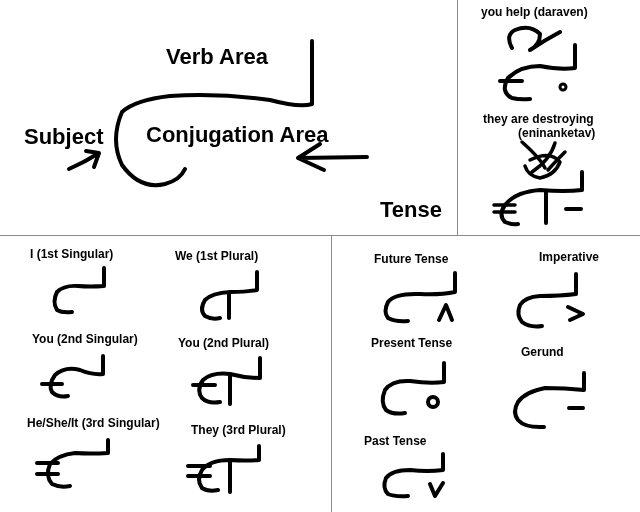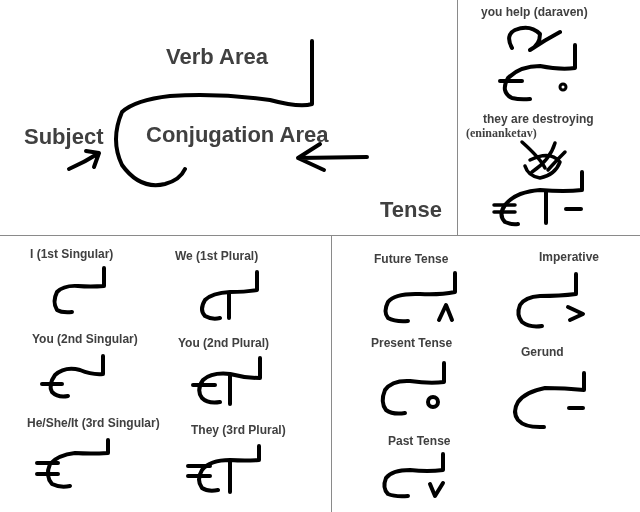--- a/index.html
+++ b/index.html
@@ -1,18 +1,18 @@
 <!DOCTYPE html>
 <html><head>
   <meta charset="utf-8">
   <style>
     html, body { margin: 0; padding: 0; background: #ffffff; }
     body { width: 640px; height: 512px; position: relative; overflow: hidden;
            font-family: "Liberation Sans", sans-serif; color: #000; }
-    .lbl { position: absolute; font-weight: bold; white-space: nowrap; color: #404040; }
+    .lbl { position: absolute; font-weight: bold; white-space: nowrap; color: #000000; }
     .big { font-size: 22px; }
     .sm { font-size: 12px; }
     .line { position: absolute; background: #8a8a8a; }
     svg.glyph { position: absolute; overflow: visible; }
     svg.glyph path, svg.glyph circle, svg.glyph line { fill: none; stroke: #000; stroke-linecap: round; stroke-linejoin: round; }
   </style>
 </head>
 <body>
 
 <div class="line" style="left:0;top:235px;width:640px;height:1px;"></div>
@@ -39,21 +39,21 @@
 <div>
   <span class="lbl sm" style="left:481px;top:5px;">you help (daraven)</span>
   <svg class="glyph" style="left:0;top:0;" width="640" height="235">
     <path d="M512 48 Q505 35 515 30 Q530 24 540 34 Q540 45 530 50 Q545 40 560 32" stroke-width="4"></path>
     <path d="M575 45 L575 68 Q560 70 540 66 Q520 66 508 78 Q500 92 512 98 Q520 100 530 99" stroke-width="4"></path>
     <path d="M500 81 L522 81" stroke-width="4"></path>
     <circle cx="563" cy="87" r="3" stroke-width="3"></circle>
   </svg>
 
   <span class="lbl sm" style="left:483px;top:112px;">they are destroying</span>
-  <span class="lbl sm" style="left:466px;top:126px;font-family:Liberation Serif, serif;">(eninanketav)</span>
+  <span class="lbl sm" style="left:518px;top:126px;">(eninanketav)</span>
   <svg class="glyph" style="left:0;top:0;" width="640" height="235">
     <path d="M522 142 Q540 158 545 168 M555 143 Q550 160 532 172 M530 160 Q550 150 560 162 Q555 175 540 178 Q528 176 525 166 M565 152 Q555 162 548 170" stroke-width="3.5"></path>
     <path d="M582 172 L582 190 Q565 192 540 190 Q515 192 505 205 Q498 215 505 222 Q512 225 518 224" stroke-width="4"></path>
     <path d="M494 205 L515 205 M494 212 L515 212" stroke-width="3.5"></path>
     <path d="M546 192 L546 223" stroke-width="4"></path>
     <path d="M566 209 L581 209" stroke-width="4"></path>
   </svg>
 </div>
 
 <div>
@@ -113,18 +113,18 @@
     <path d="M444 363 L444 382 Q430 384 410 381 Q392 380 385 390 Q380 402 386 410 Q393 415 405 413" stroke-width="4"></path>
     <circle cx="433" cy="402" r="5" stroke-width="4"></circle>
   </svg>
 
   <span class="lbl sm" style="left:521px;top:345px;">Gerund</span>
   <svg class="glyph" style="left:0;top:0;" width="640" height="512">
     <path d="M584 373 L584 390 Q565 388 545 388 Q525 392 518 402 Q512 412 518 420 Q525 428 544 427" stroke-width="4"></path>
     <path d="M569 408 L583 408" stroke-width="4"></path>
   </svg>
 
-  <span class="lbl sm" style="left:388px;top:434px;">Past Tense</span>
+  <span class="lbl sm" style="left:364px;top:434px;">Past Tense</span>
   <svg class="glyph" style="left:0;top:0;" width="640" height="512">
     <path d="M443 454 L443 470 Q428 472 410 470 Q392 470 386 478 Q382 488 388 494 Q395 497 408 496" stroke-width="4"></path>
     <path d="M430 484 L435 496 L443 483" stroke-width="4"></path>
   </svg>
 </div>
 
 </body></html>

